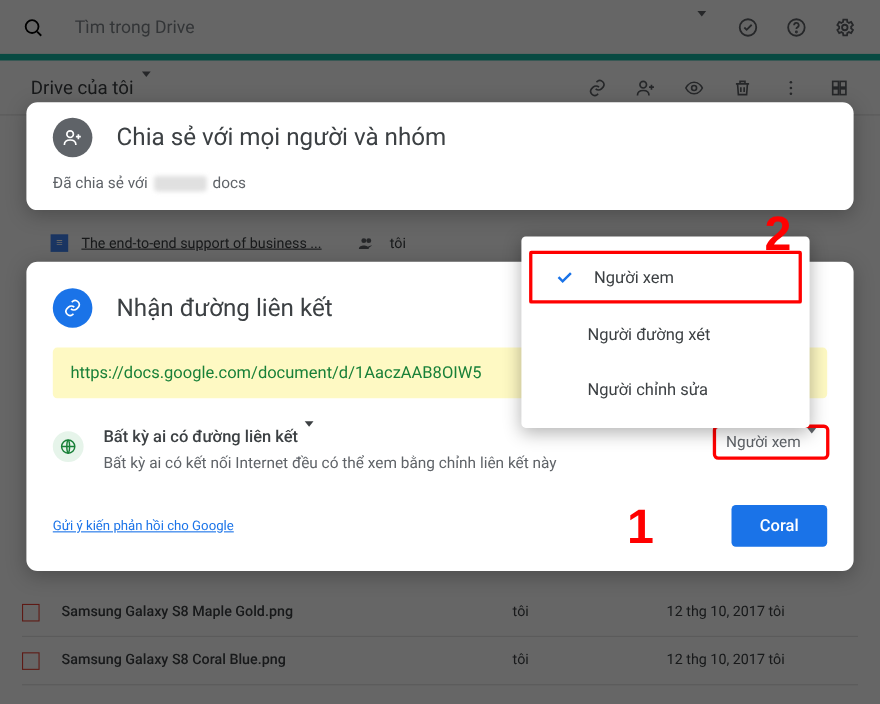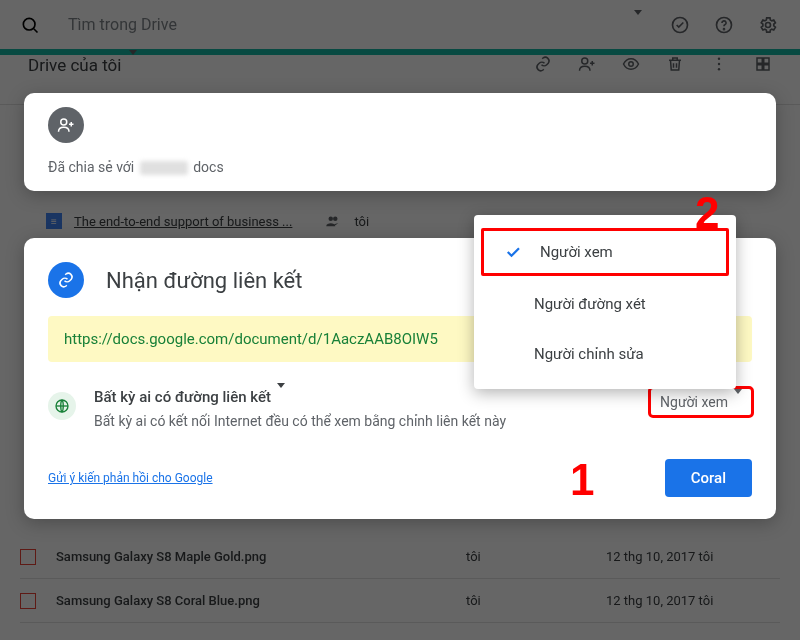--- a/index.html
+++ b/index.html
@@ -4,21 +4,21 @@
 <style>
   * { box-sizing: border-box; margin: 0; padding: 0; font-family: Roboto, Arial, sans-serif; }
   body { width: 800px; height: 640px; overflow: hidden; background: #fff; position: relative; }
 
   
   .drive-bg { position: absolute; inset: 0; }
   .topbar { height: 55px; display: flex; align-items: center; padding-left: 20px; border-bottom: 6px solid #14b8a6; }
   .topbar .search-text { color: #80868b; font-size: 16px; margin-left: 28px; flex: 1; }
   .topbar .search-dropdown-arrow { color: #5f6368; margin-right: 28px; }
   .topbar .right-icons { display: flex; gap: 24px; padding-right: 22px; color: #5f6368; }
-  .toolrow { height: 50px; display: flex; padding: 0 28px; color: #5f6368; border-bottom: 1px solid #e0e0e0; }
+  .toolrow { height: 50px; display: flex; align-items: center; padding: 0 28px; color: #5f6368; border-bottom: 1px solid #e0e0e0; }
   .toolrow .crumb { color: #3c4043; font-size: 17px; }
   .toolrow .right { margin-left: auto; display:flex; gap: 26px; }
 
   .filelist { padding: 0 20px; margin-top: 430px; }
   .filerow { height: 44px; display: flex; align-items: center; gap: 20px; border-bottom:1px solid #e0e0e0; font-size:13px; color:#3c4043;}
   .filerow .imgicon { width:16px; height:16px; border:1px solid #ea4335; }
   .filerow .name { flex: 0 0 390px; font-weight:500; }
   .filerow .owner { flex: 0 0 120px; }
   .filerow .date { flex:1; }
   .docrow { position:absolute; top:212px; left:46px; display:flex; align-items:center; gap:12px; color:#3c4043; font-size:13px;}
@@ -191,20 +191,21 @@
 <div class="card card1">
   <div class="cardhead">
     <span class="personcircle">
       <svg width="18" height="18" viewBox="0 0 24 24" fill="none" stroke="#fff" stroke-width="2">
           <circle cx="9" cy="8" r="4"></circle>
           <path d="M2 21c0-4 3-6 7-6s7 2 7 6"></path>
           <line x1="19" y1="8" x2="19" y2="14"></line>
           <line x1="16" y1="11" x2="22" y2="11"></line>
         </svg>
     </span>
+    <h2>Chia sẻ với mọi người và nhóm</h2>
   </div>
   <div class="subtxt">
     <span>Đã chia sẻ với</span>
     <span class="blurname"></span>
     <span>docs</span>
   </div>
 </div>
 
 <div class="card card2">
   <div class="cardhead">

